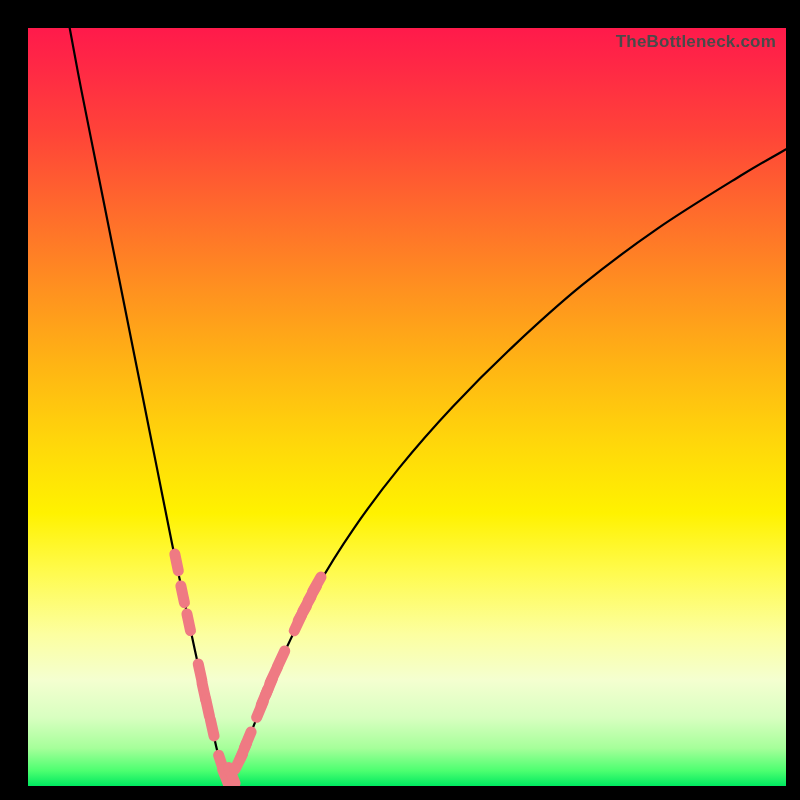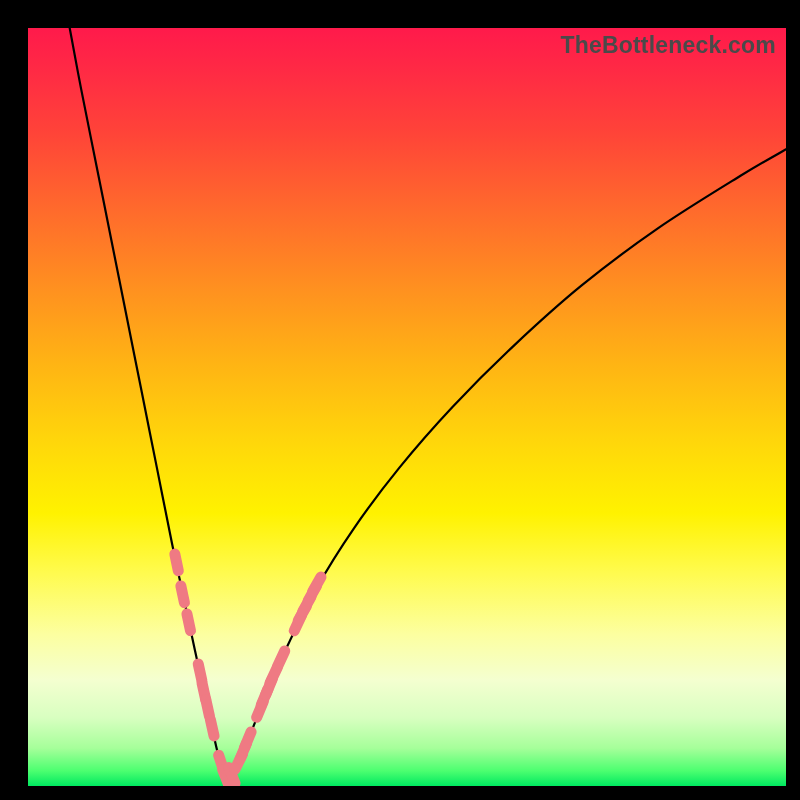--- a/index.html
+++ b/index.html
@@ -44,21 +44,21 @@
       #a6ff9a 95%,
       #4cff70 98%,
       #00e860 100%
     );
   }
   .watermark {
     position: absolute;
     top: 4px;
     right: 10px;
     color: #4a4a4a;
-    font-size: 23px;
+    font-size: 17px;
     font-weight: 600;
     letter-spacing: 0.2px;
     user-select: none;
   }
   svg.curves {
     position: absolute;
     left: 0; top: 0;
     width: 758px; height: 758px;
   }
   .curve-path {

